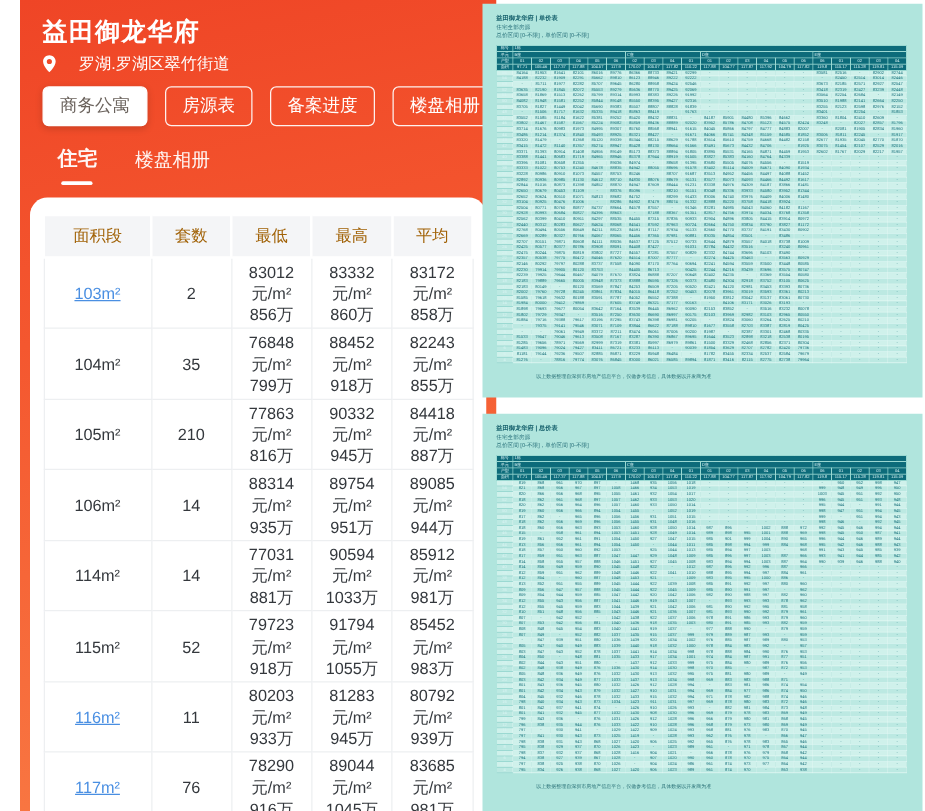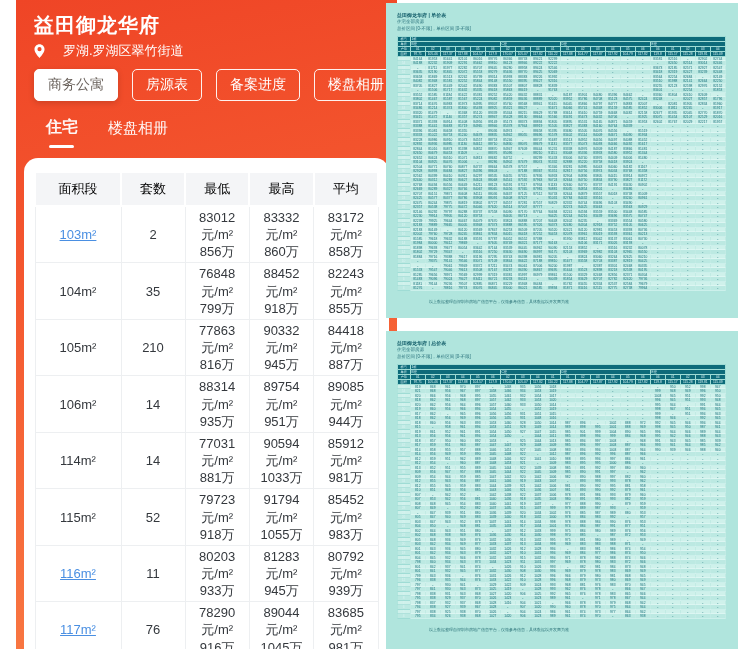--- a/index.html
+++ b/index.html
@@ -24,21 +24,21 @@
   .cats { position:absolute; left:18px; top:117px; display:flex; gap:30px; align-items:flex-end;margin-left:12px; }
   .cat { color:rgba(255,255,255,.95); font-size:15px; position:relative; cursor:pointer; }
   .cat.active { font-weight:700; font-size:16px; }
   .cat.active::after { content:""; position:absolute; left:3px; bottom:-10px; width:25px;
     height:3px; border-radius:2px; background:#fff; }
 
   .card { position:absolute; left:8px; right:8px; top:158px; bottom:0; background:#fff;
     border-radius:14px 14px 0 0; padding:13px 10px 0; }
   .ptable { width:100%; border-collapse:collapse; table-layout:fixed; }
   .ptable col.c1{width:86px} .ptable col.c2{width:64px}
-  .ptable th { background:#f4f5f7; color:#000000; font-weight:400; font-size:13px;
+  .ptable th { background:#f4f5f7; color:#a16207; font-weight:400; font-size:13px;
     height:34px; border:2px solid #fff; }
   .ptable td { border:1px solid #edeff1; text-align:center; font-size:13px; color:#34383d;
     height:39px; line-height:1.32; padding:2px 1px; }
   .alink { color:#4a8fe2; text-decoration:underline; cursor:pointer; }
 
   
   .tp { position:absolute; left:386px; width:352px; background:#b0e5dd; overflow:hidden; }
   #tp1 { top:3px; height:315px; }
   #tp2 { top:331px; height:318px; }
   .scaled { width:704px; transform:scale(.5); transform-origin:0 0;

